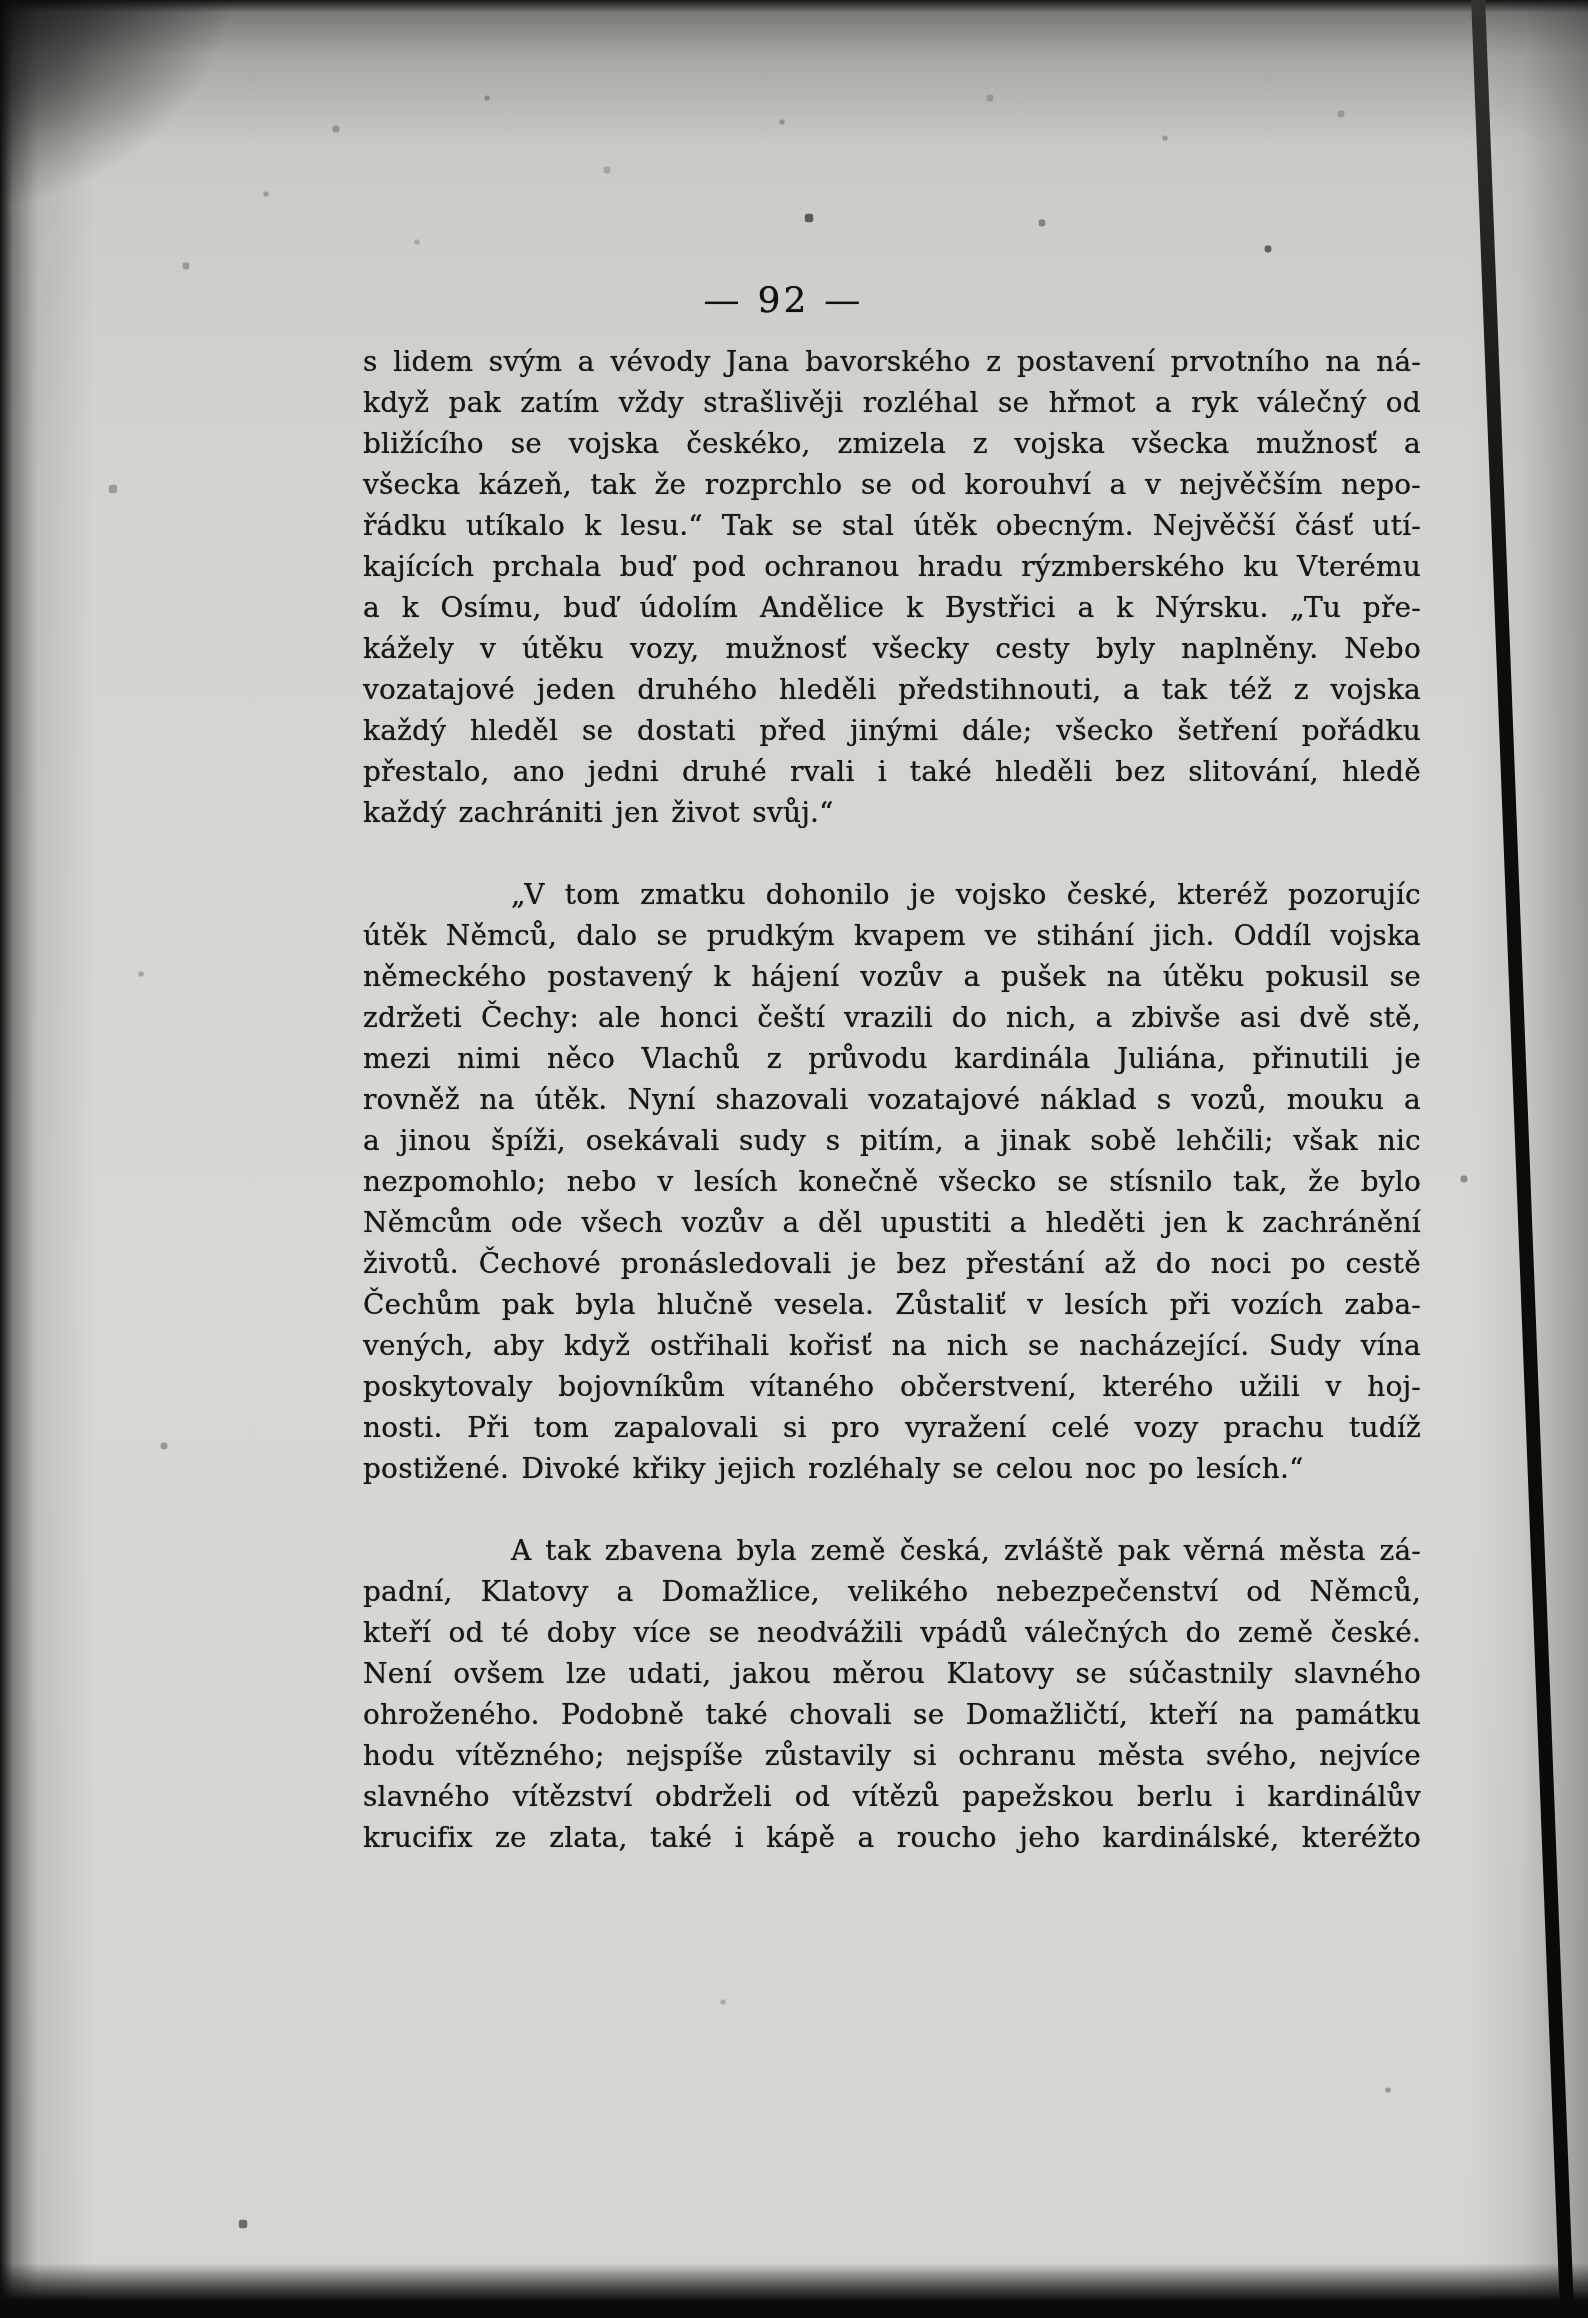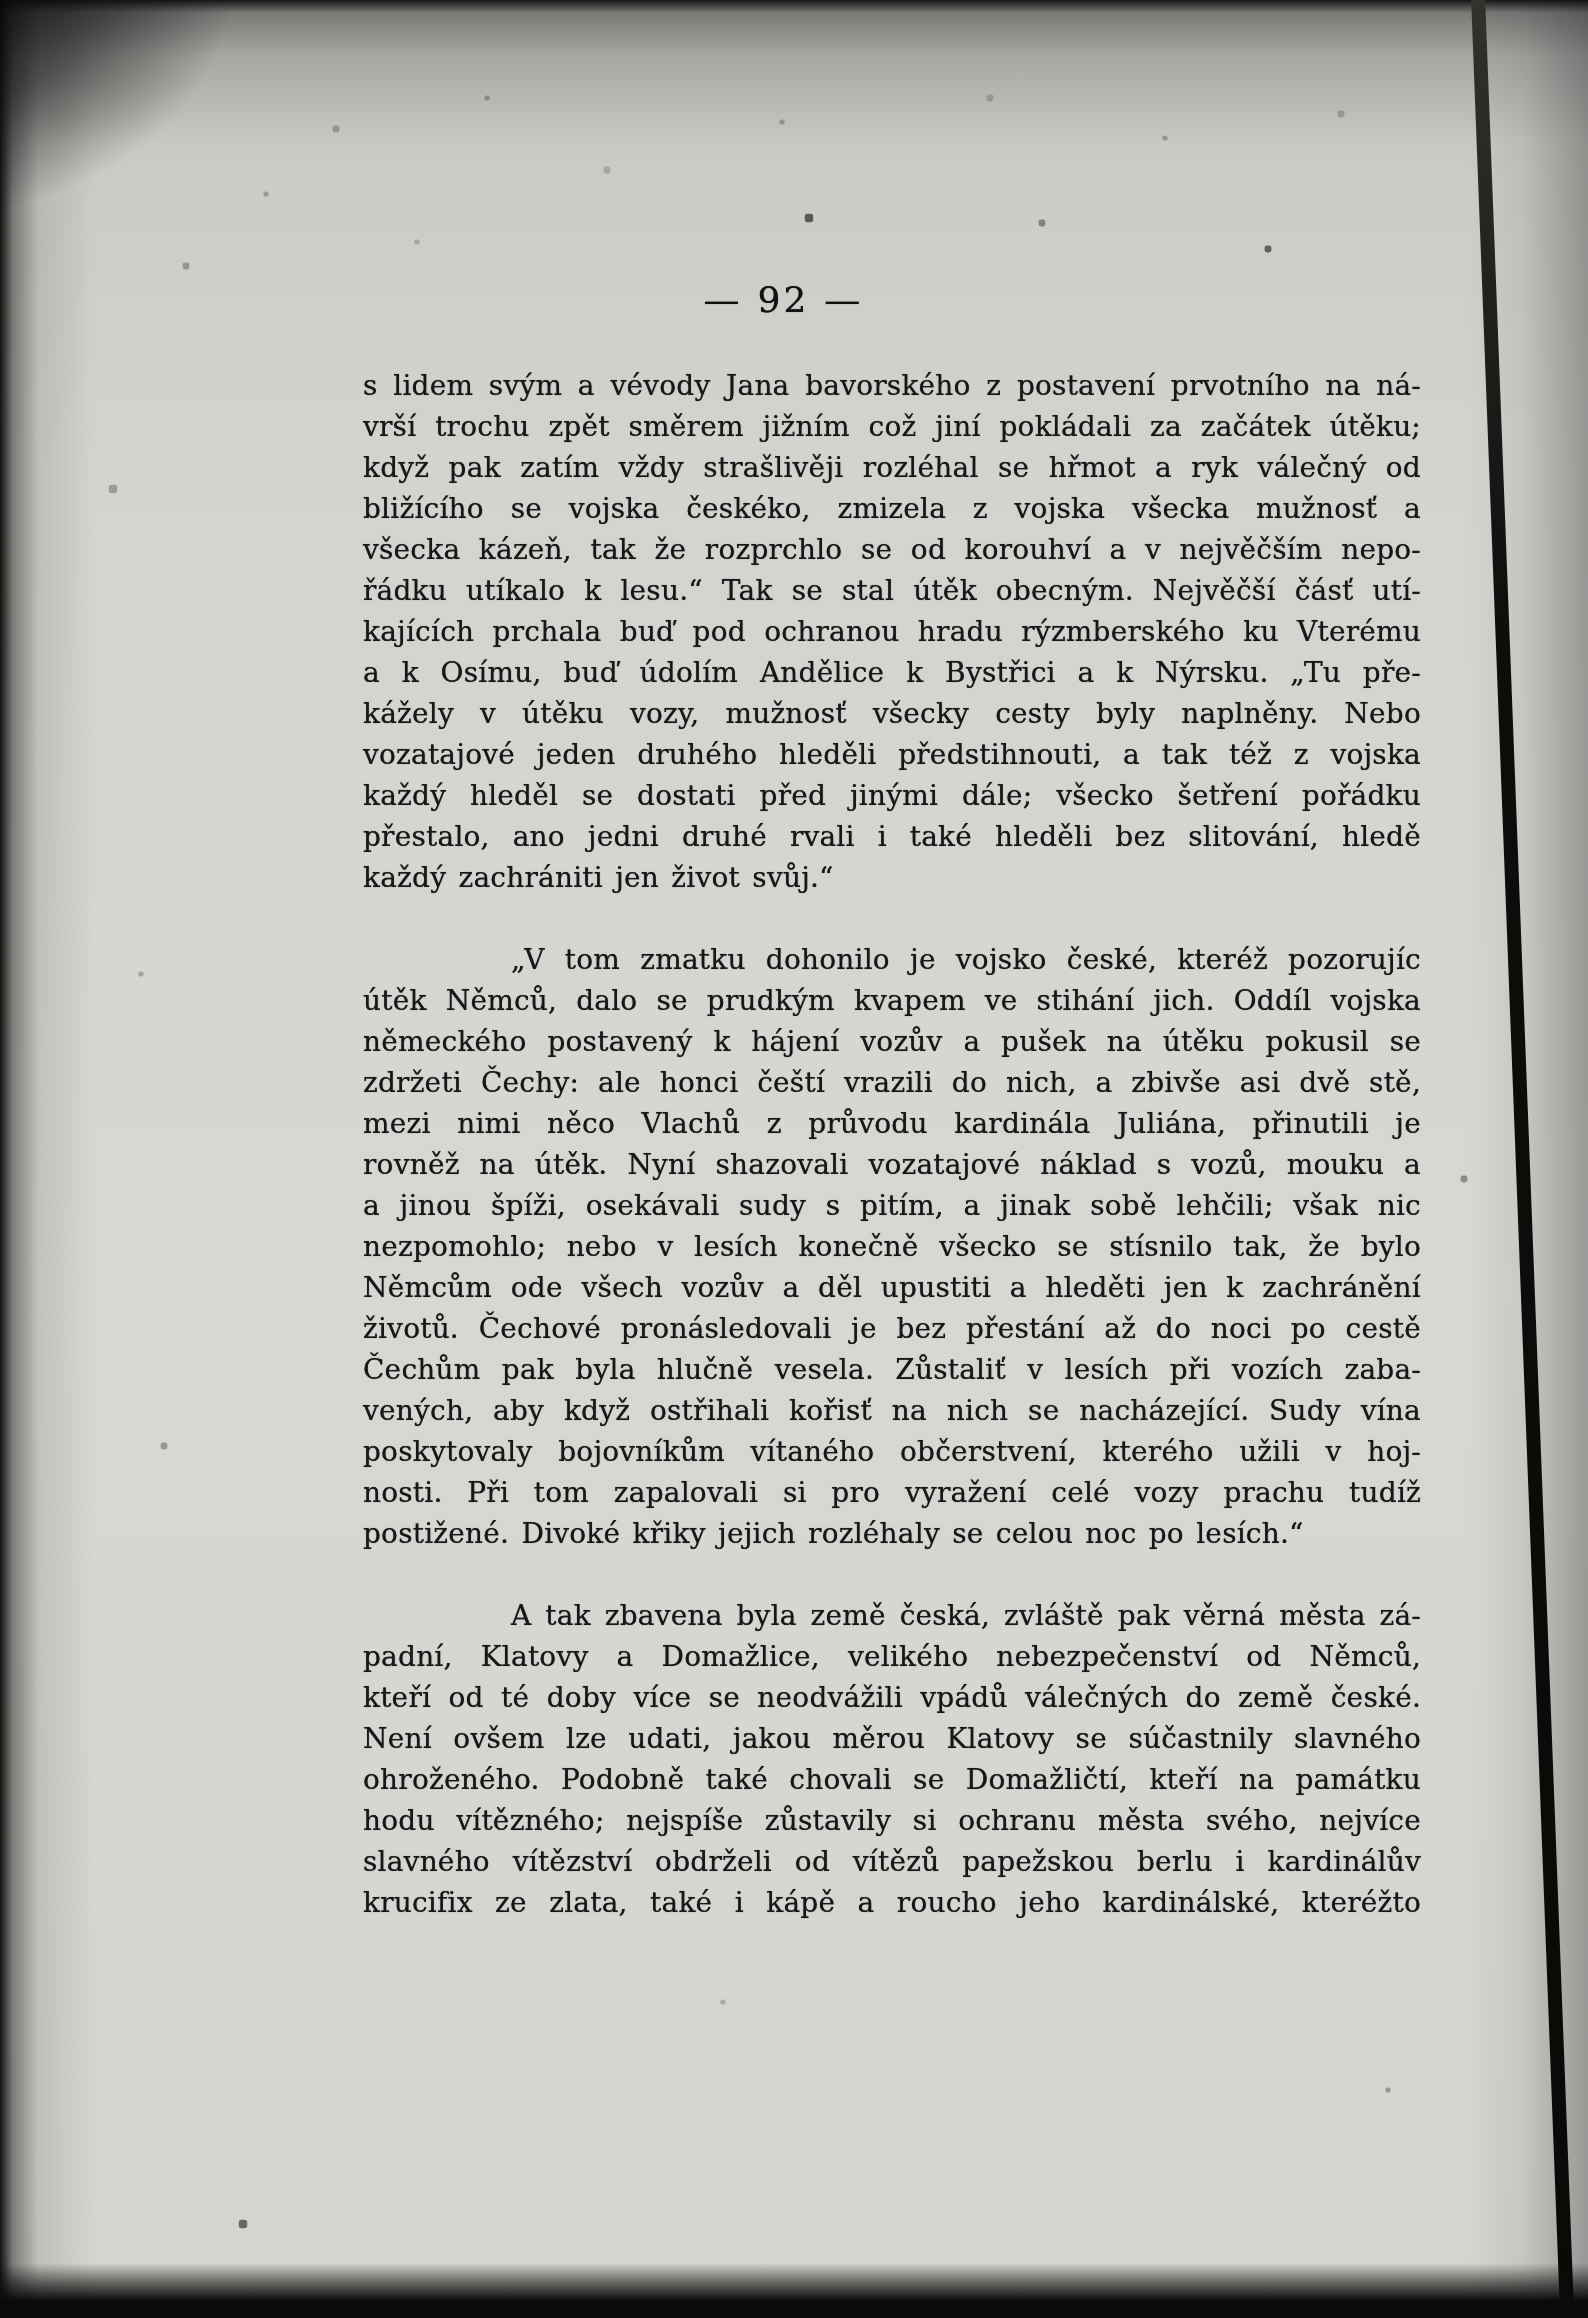--- a/index.html
+++ b/index.html
@@ -25,21 +25,20 @@
   }
   .text-block{
     position:absolute; left:363px; top:341px; width:1058px;
   }
   .para{
     font-size:28px;
     line-height:41px;
     word-spacing:3.2px;
     letter-spacing:0.2px;
     text-shadow:0 0 0.8px rgba(25,23,20,0.78);
-    margin-top:24px;
   }
   .para + .para{margin-top:41px;}
   .line{
     text-align:justify;
     text-align-last:justify;
     min-height:41px;
     white-space:normal;
   }
   .line.last{text-align-last:left;}
   .para.indent .line:first-child{text-indent:148px;}
@@ -82,21 +81,20 @@
 </style>
 </head>
 <body>
 
 <div class="scan">
   <div class="specks"></div>
   <div class="pagenum">— 92 —</div>
   <div class="text-block">
       <div class="para">
         <div class="line">s lidem svým a vévody Jana bavorského z postavení prvotního na ná-</div>
-        <div class="line">vrší trochu zpět směrem jižním což jiní pokládali za začátek útěku;</div>
         <div class="line">když pak zatím vždy strašlivěji rozléhal se hřmot a ryk válečný od</div>
         <div class="line">bližícího se vojska českéko, zmizela z vojska všecka mužnosť a</div>
         <div class="line">všecka kázeň, tak že rozprchlo se od korouhví a v nejvěčším nepo-</div>
         <div class="line">řádku utíkalo k lesu.“ Tak se stal útěk obecným. Nejvěčší čásť utí-</div>
         <div class="line">kajících prchala buď pod ochranou hradu rýzmberského ku Vterému</div>
         <div class="line">a k Osímu, buď údolím Andělice k Bystřici a k Nýrsku. „Tu pře-</div>
         <div class="line">kážely v útěku vozy, mužnosť všecky cesty byly naplněny. Nebo</div>
         <div class="line">vozatajové jeden druhého hleděli předstihnouti, a tak též z vojska</div>
         <div class="line">každý hleděl se dostati před jinými dále; všecko šetření pořádku</div>
         <div class="line">přestalo, ano jedni druhé rvali i také hleděli bez slitování, hledě</div>

